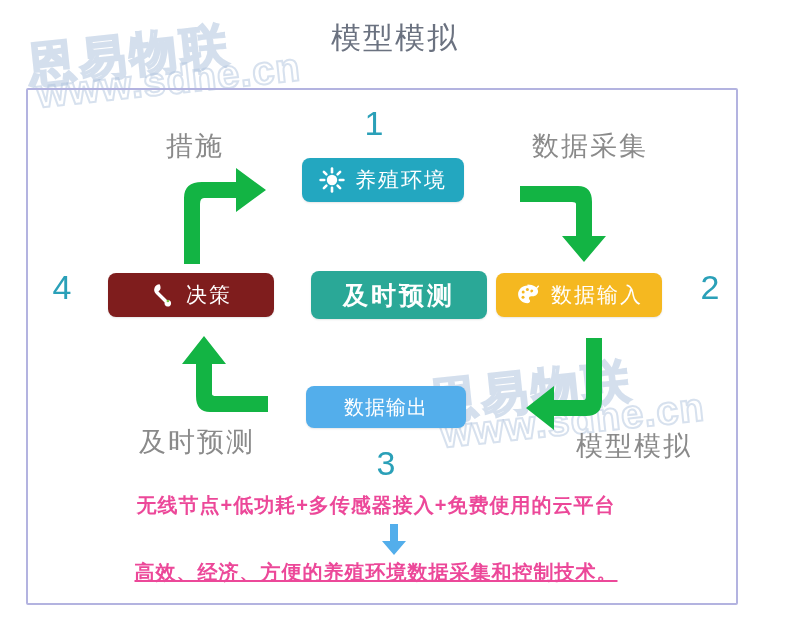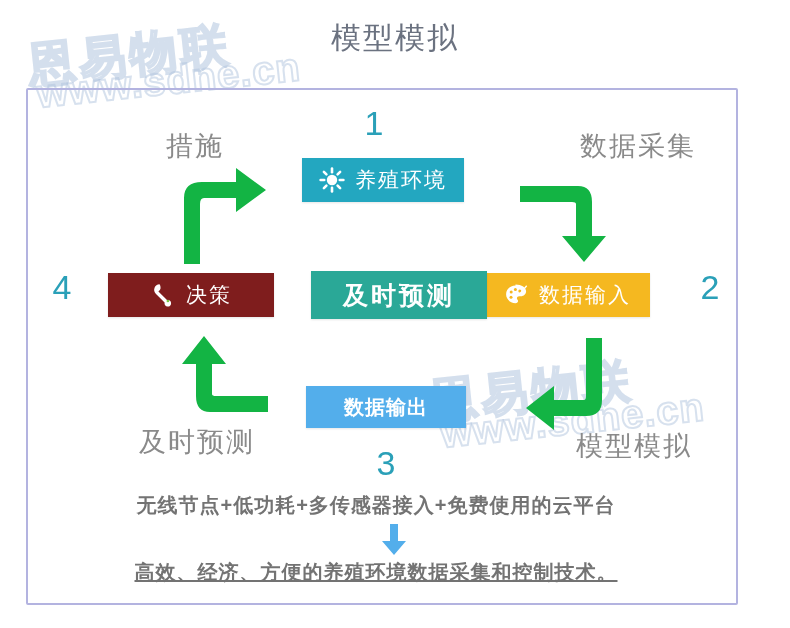--- a/index.html
+++ b/index.html
@@ -63,60 +63,59 @@
     border-radius: 2px;
     background: transparent;
   }
 
   
   .pill {
     position: absolute;
     display: flex;
     align-items: center;
     justify-content: center;
-    border-radius: 0;
+    border-radius: 8px;
     color: #ffffff;
     font-size: 21px;
     letter-spacing: 2px;
     box-shadow: 0 1px 2px rgba(0,0,0,0.10);
   }
   .pill .ico {
     display: inline-flex;
     align-items: center;
     justify-content: center;
     width: 26px;
     height: 26px;
     margin-right: 10px;
     flex: 0 0 auto;
   }
   .pill-env {
     left: 302px; top: 158px; width: 162px; height: 44px;
     background: #23a7c0;
   }
   .pill-input {
-    left: 484px; top: 273px; width: 166px; height: 44px;
+    left: 496px; top: 273px; width: 166px; height: 44px;
     background: #f5b820;
   }
   .pill-decision {
     left: 108px; top: 273px; width: 166px; height: 44px;
     background: #7f1d1d;
   }
   .pill-forecast {
     left: 311px; top: 271px; width: 176px; height: 48px;
     background: #2aa897;
     font-weight: bold;
     font-size: 25px;
     letter-spacing: 3px;
   }
   .pill-output {
     left: 306px; top: 386px; width: 160px; height: 42px;
     background: #53aeeb;
     font-size: 20px;
     letter-spacing: 1px;
-    font-weight: bold;
   }
 
   
   .stepnum {
     position: absolute;
     color: #2aa0b8;
     font-size: 34px;
     font-weight: 400;
     text-align: center;
   }
@@ -127,39 +126,39 @@
 
   
   .side-label {
     position: absolute;
     color: #8a8a8a;
     font-size: 27px;
     letter-spacing: 2px;
     text-align: center;
   }
   .lbl-measure  { left: 120px; top: 128px; width: 150px; }
-  .lbl-collect  { left: 526px; top: 128px; width: 170px; text-align: right; }
+  .lbl-collect  { left: 505px; top: 128px; width: 170px; }
   .lbl-analysis { left: 112px; top: 424px; width: 170px; }
   .lbl-model    { left: 522px; top: 428px; width: 170px; text-align: right; }
 
   
   .arrow { position: absolute; }
   .arrow-tl { left: 178px; top: 164px; }
   .arrow-tr { left: 520px; top: 164px; }
   .arrow-br { left: 524px; top: 338px; }
   .arrow-bl { left: 168px; top: 334px; }
   .arrow-down { left: 375px; top: 524px; }
 
   
   .bottom-text {
     position: absolute;
     left: 0;
     width: 752px;
     text-align: center;
-    color: #737373;
+    color: #ec4899;
     font-size: 20px;
     letter-spacing: 1px;
     font-weight: bold;
   }
   .bt-1 { top: 492px; }
   .bt-2 { top: 559px; text-decoration: underline; }
 </style>
 </head>
 <body>
 

